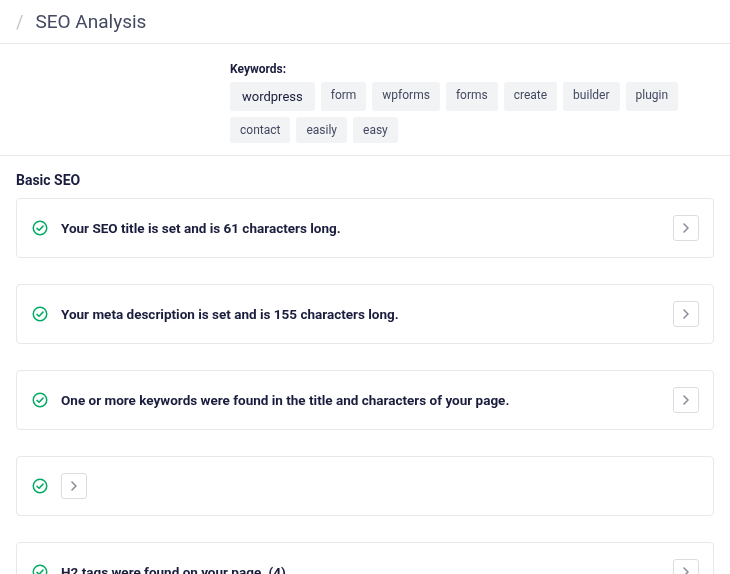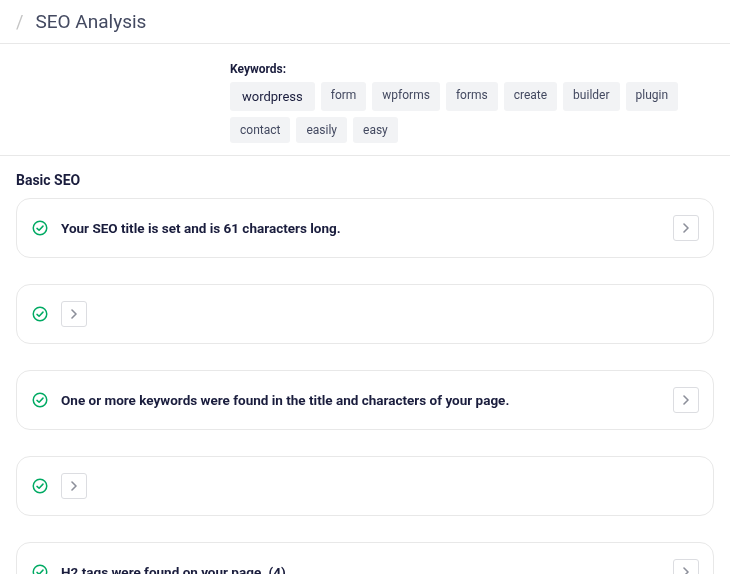--- a/index.html
+++ b/index.html
@@ -55,21 +55,21 @@
       padding: 16px;
     }
     .section-title {
       font-size: 14px;
       font-weight: 700;
       color: #1a1d3d;
       margin-bottom: 10px;
     }
     .item {
       border: 1px solid #e8e8e8;
-      border-radius: 14px;
+      border-radius: 4px;
       padding: 16px 14px;
       display: flex;
       align-items: center;
       gap: 12px;
       margin-bottom: 26px;
       background: #fff;
     }
     .item.highlight {
       border: 2.5px solid #e3000f;
     }
@@ -135,20 +135,21 @@
           <svg width="8" height="10" viewBox="0 0 8 10">
             <path d="M2 1 L6 5 L2 9" fill="none" stroke="#8c8f9a" stroke-width="1.6" stroke-linecap="round" stroke-linejoin="round"></path>
           </svg>
         </button>
       </div>
       <div class="item">
         <span class="item-icon"><svg width="18" height="18" viewBox="0 0 24 24">
             <circle cx="12" cy="12" r="9" fill="none" stroke="#00aa63" stroke-width="2"></circle>
             <path d="M8 12.5 L10.8 15 L16 9.5" fill="none" stroke="#00aa63" stroke-width="2" stroke-linecap="round" stroke-linejoin="round"></path>
           </svg></span>
+        <span class="item-text">Your meta description is set and is 155 characters long.</span>
         <button class="expand-btn">
           <svg width="8" height="10" viewBox="0 0 8 10">
             <path d="M2 1 L6 5 L2 9" fill="none" stroke="#8c8f9a" stroke-width="1.6" stroke-linecap="round" stroke-linejoin="round"></path>
           </svg>
         </button>
       </div>
       <div class="item">
         <span class="item-icon"><svg width="18" height="18" viewBox="0 0 24 24">
             <circle cx="12" cy="12" r="9" fill="none" stroke="#00aa63" stroke-width="2"></circle>
             <path d="M8 12.5 L10.8 15 L16 9.5" fill="none" stroke="#00aa63" stroke-width="2" stroke-linecap="round" stroke-linejoin="round"></path>

